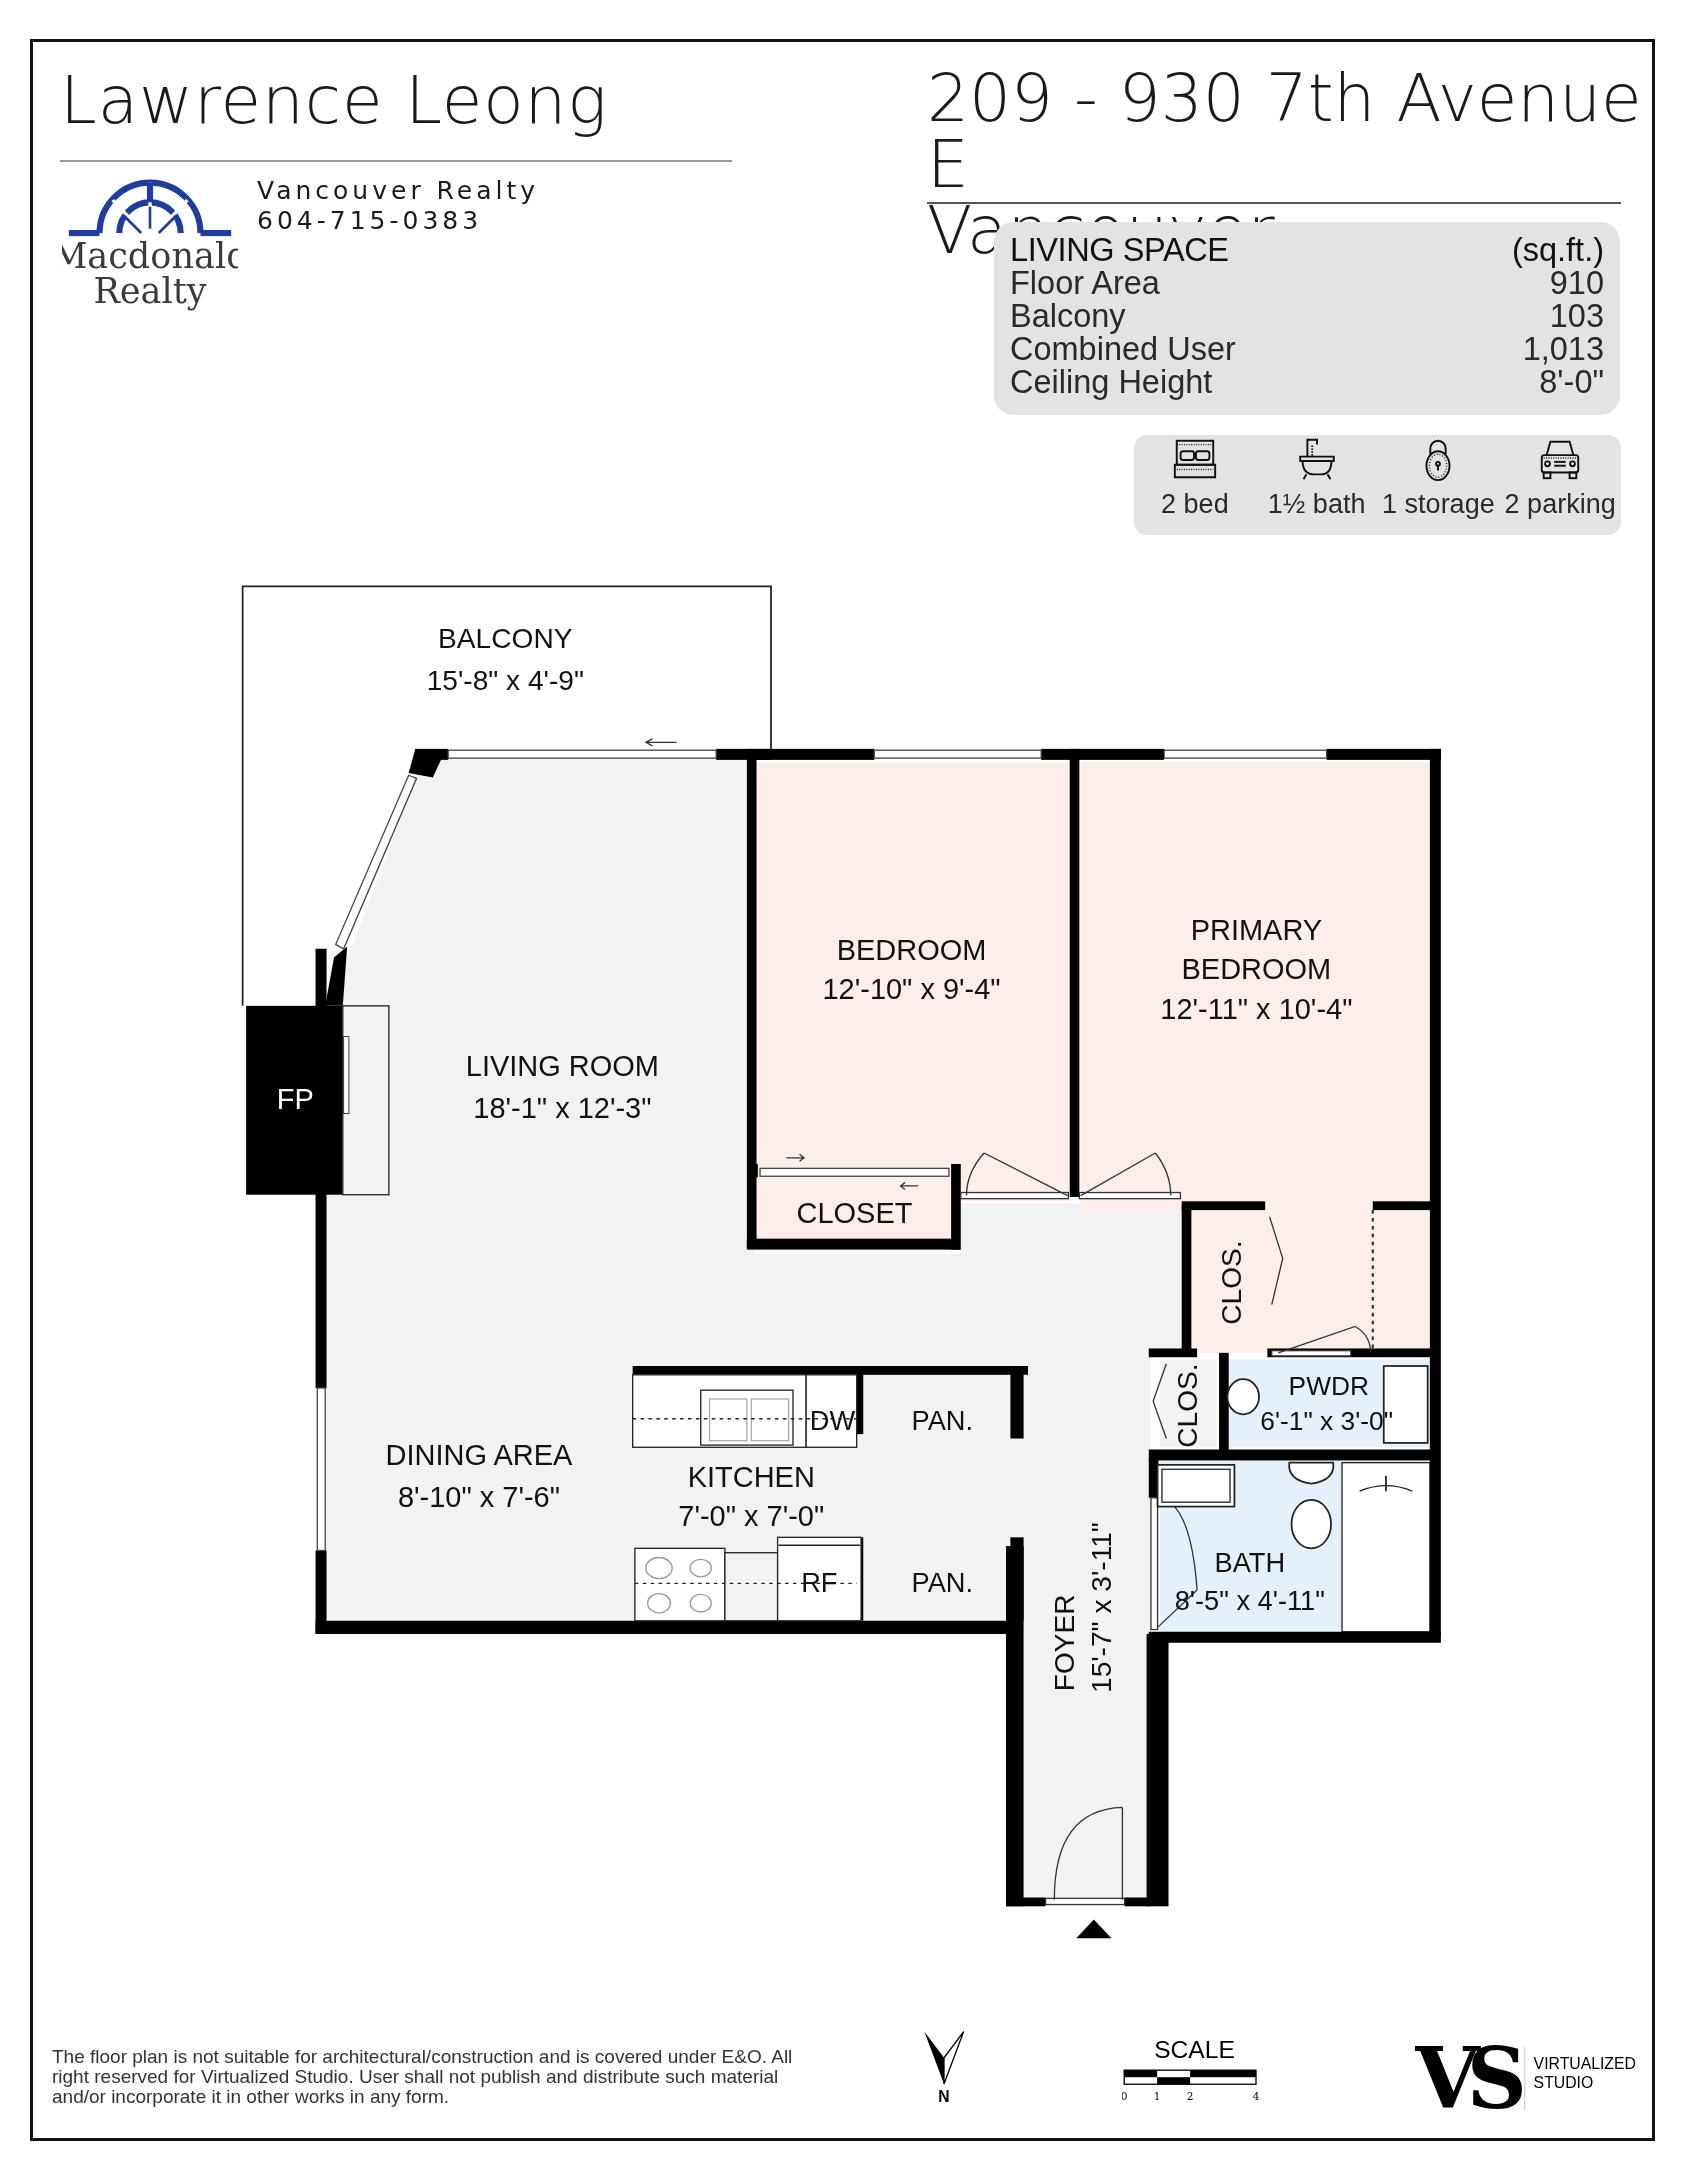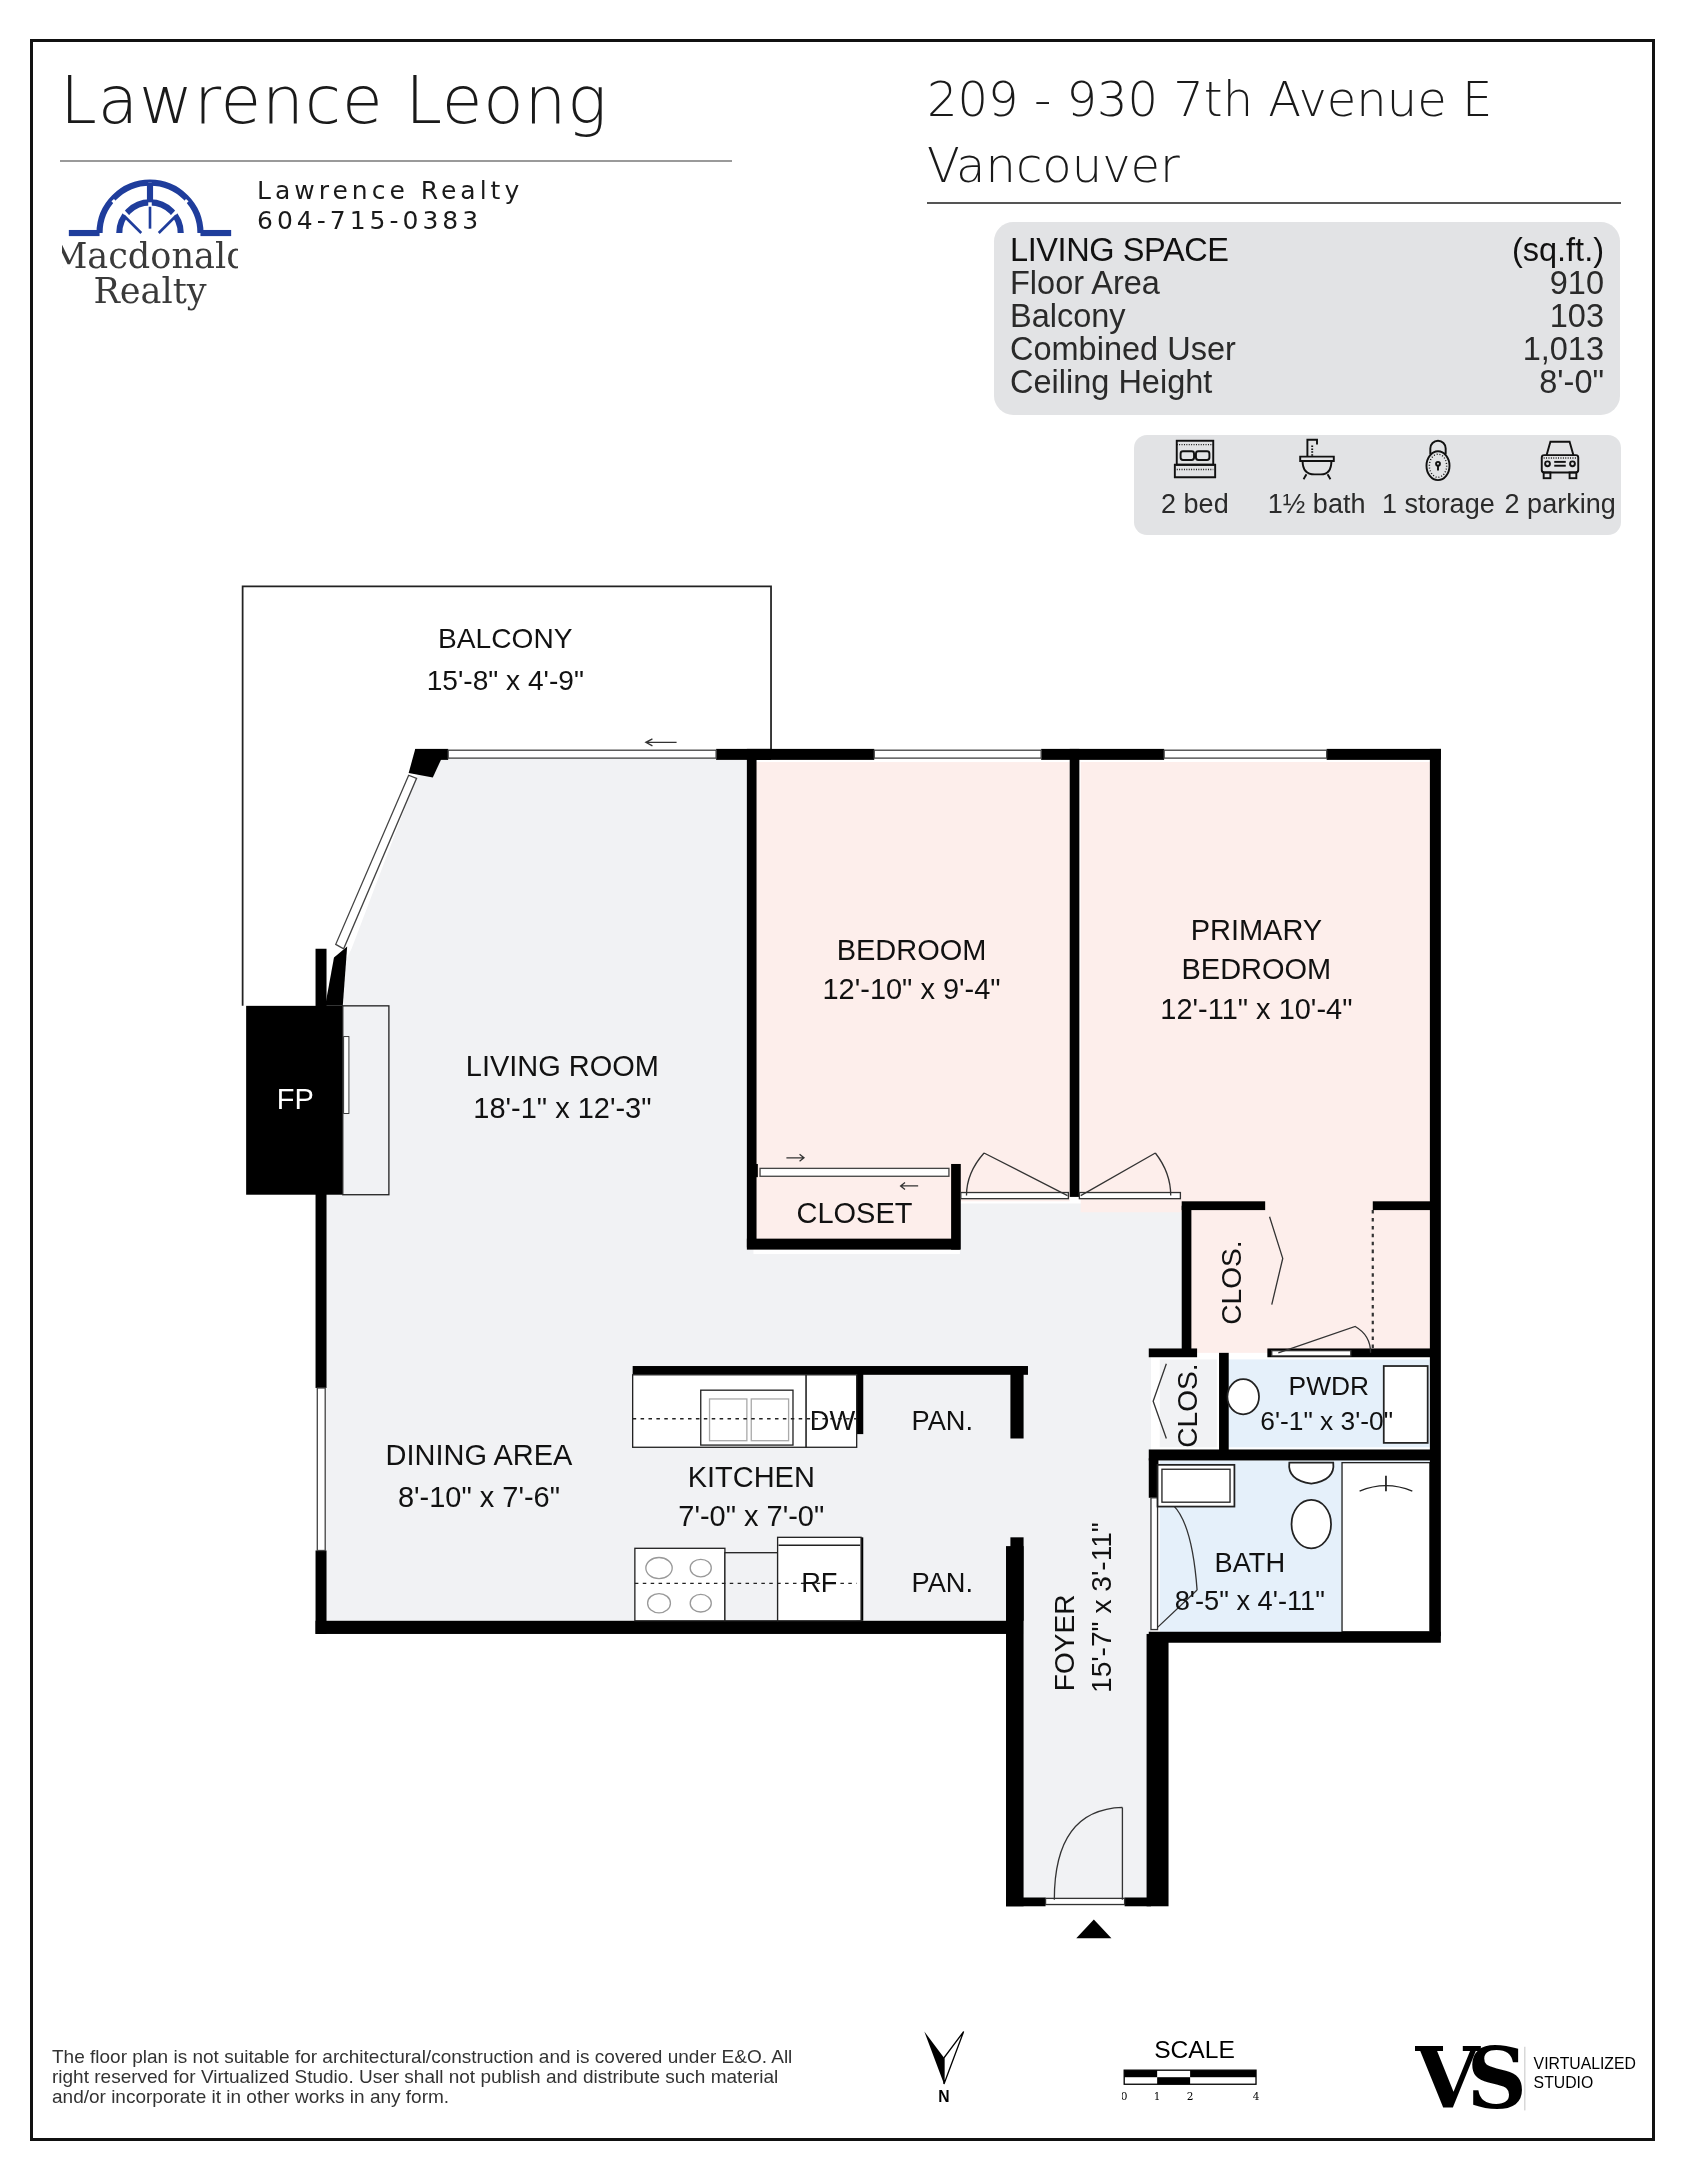--- a/index.html
+++ b/index.html
@@ -3,21 +3,21 @@
 <meta charset="utf-8">
 <style>
   html,body{margin:0;padding:0;background:#fff;}
   body{width:1687px;height:2183px;position:relative;overflow:hidden;font-family:"DejaVu Sans","Liberation Sans",sans-serif;color:#1a1a1a;}
   .frame{position:absolute;left:30px;top:39px;width:1625px;height:2102px;border:3.5px solid #111;box-sizing:border-box;}
   .agent-name{position:absolute;left:60px;top:62px;font-size:66px;font-weight:300;letter-spacing:0.9px;color:#1a1a1a;font-family:"DejaVu Sans",sans-serif;}
   .hr-left{position:absolute;left:60px;top:160px;width:672px;height:1.8px;background:#9a9a9a;}
   .logo{position:absolute;left:62px;top:176px;width:176px;height:136px;}
   .contact{position:absolute;left:257px;top:176px;font-size:25px;line-height:30px;letter-spacing:4px;color:#1a1a1a;font-family:"DejaVu Sans",sans-serif;}
   .contact div{white-space:nowrap;}
-  .address{position:absolute;left:927px;top:66px;font-size:48px;line-height:66px;font-weight:300;color:#1a1a1a;}
+  .address{position:absolute;left:927px;top:66px;font-size:66px;line-height:66px;font-weight:300;color:#1a1a1a;}
   .hr-right{position:absolute;left:927px;top:202px;width:694px;height:1.8px;background:#555;}
   .stats{position:absolute;left:994px;top:222px;width:626px;height:193px;background:#e2e3e5;border-radius:19.3px;box-sizing:border-box;padding:12.3px 16px 0 16px;font-family:"Liberation Sans",sans-serif;}
   .stats .row{display:flex;justify-content:space-between;font-size:32.5px;line-height:33px;color:#2a2a2a;}
   .stats .row.head{color:#111;gap:8px;}
   .stats .row.head .k{font-weight:400;letter-spacing:-0.4px;}
   .features{position:absolute;left:1134px;top:435px;width:487px;height:100px;background:#e2e3e5;border-radius:13px;display:flex;justify-content:space-around;align-items:flex-start;padding-top:0;box-sizing:border-box;font-family:"Liberation Sans",sans-serif;}
   .feature{display:flex;flex-direction:column;align-items:center;width:105px;}
   .feature svg{width:48px;height:48px;}
   .feature .lbl{font-size:27px;color:#2a2a2a;margin-top:6.2px;white-space:nowrap;}
   .plan{position:absolute;left:0;top:0;width:1687px;height:2183px;}
@@ -47,21 +47,21 @@
     <line x1="115" y1="55" x2="185" y2="130" stroke="#fff" stroke-width="8"></line>
     <line x1="285" y1="55" x2="215" y2="130" stroke="#fff" stroke-width="8"></line>
     <line x1="140" y1="90" x2="180" y2="130" stroke-width="6"></line>
     <line x1="260" y1="90" x2="220" y2="130" stroke-width="6"></line>
   </g>
   <text x="200" y="210" text-anchor="middle" font-family="DejaVu Serif, serif" font-size="80" fill="#3a3a3a">Macdonald</text>
   <text x="200" y="290" text-anchor="middle" font-family="DejaVu Serif, serif" font-size="80" fill="#3a3a3a">Realty</text>
 </svg>
 
 <div class="contact">
-  <div>Lawrence Realty</div>
+  <div>Vancouver Realty</div>
   <div>604-715-0383</div>
 </div>
 
 <div class="address">
   <div>209 - 930 7th Avenue E</div>
   <div>Vancouver</div>
 </div>
 <div class="hr-right"></div>
 
 <div class="stats">

